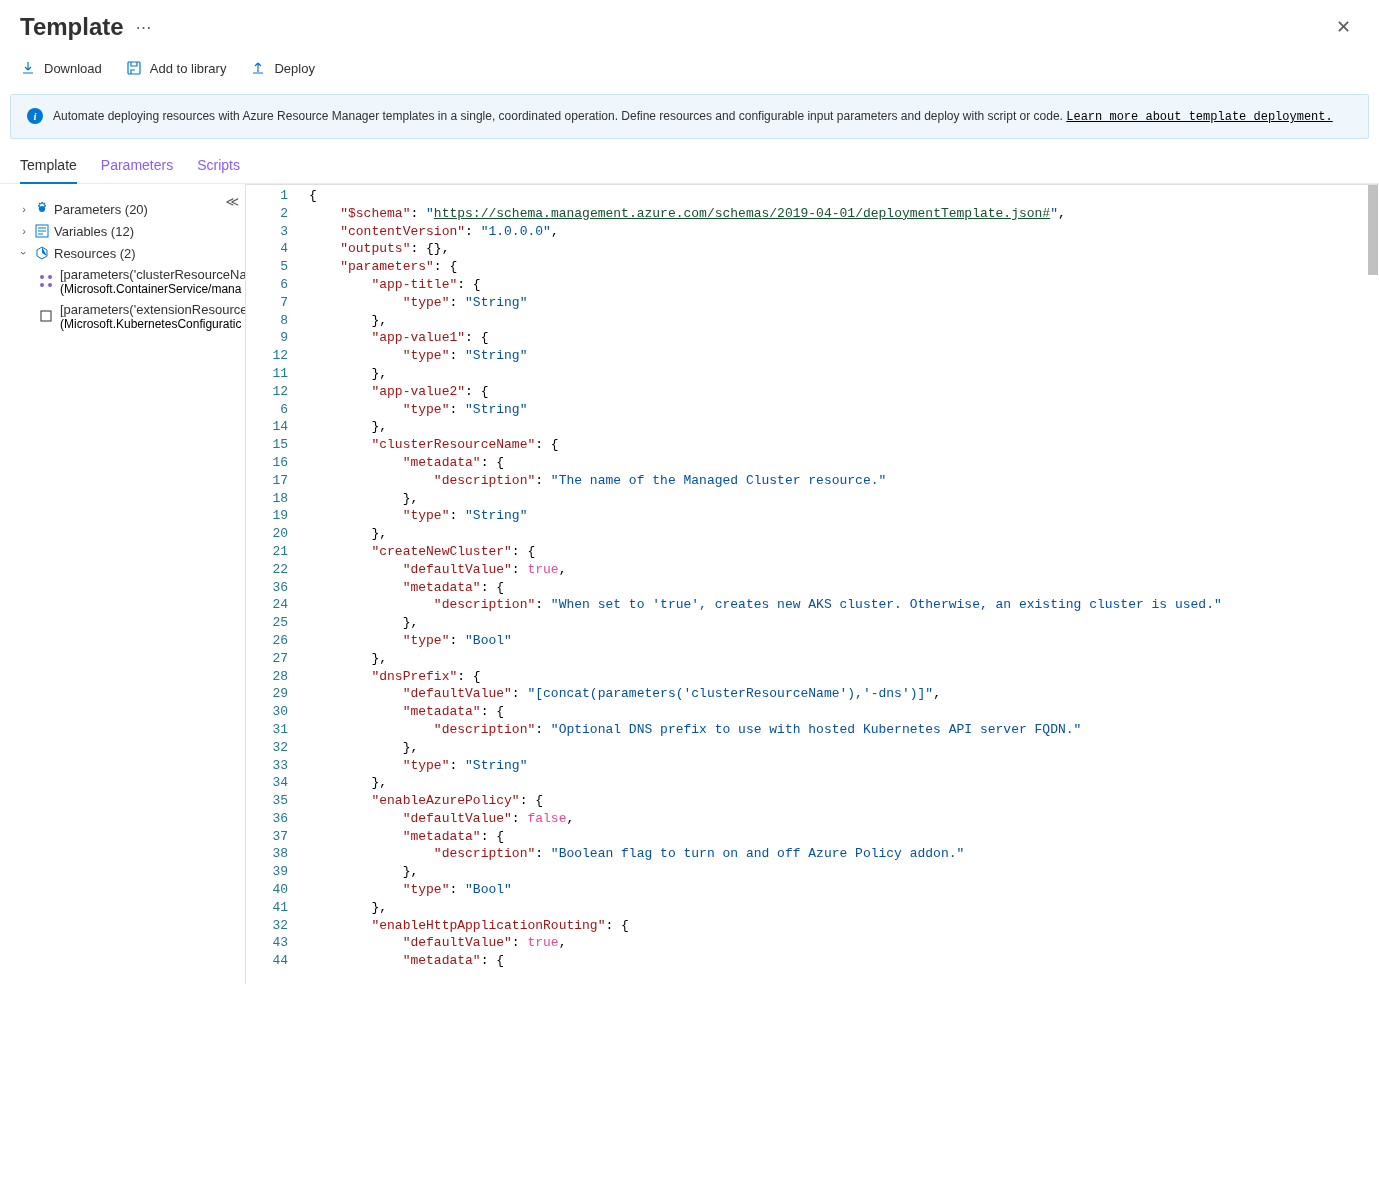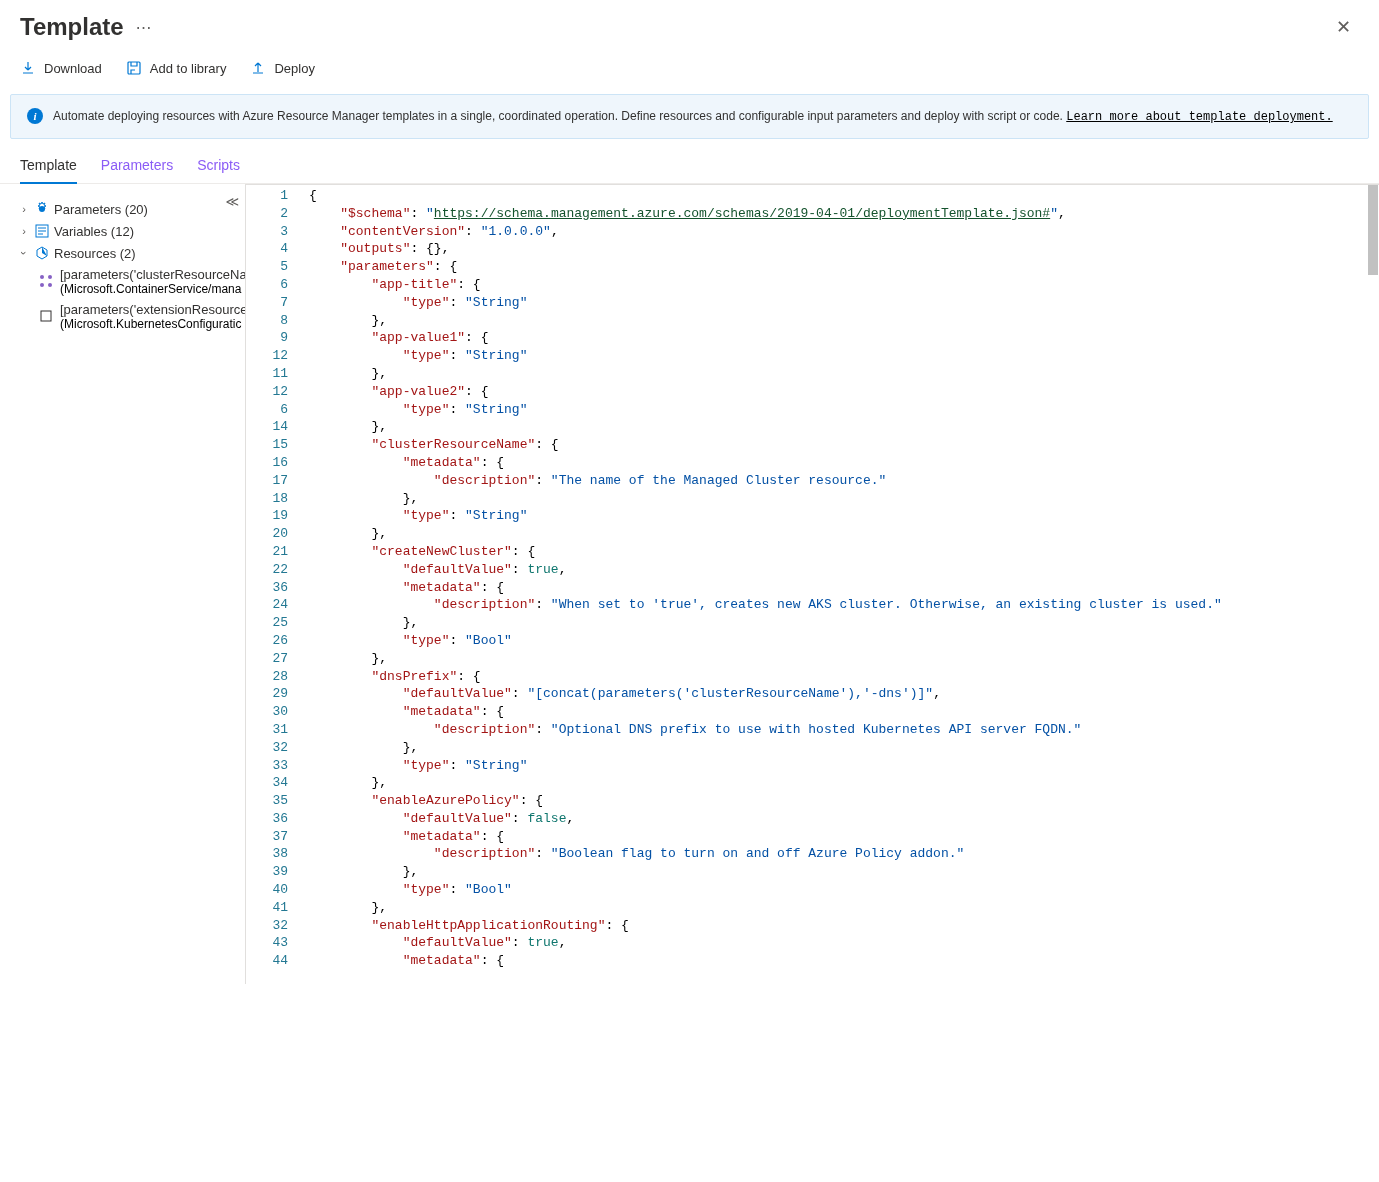--- a/index.html
+++ b/index.html
@@ -38,21 +38,21 @@
   
   .editor-panel { flex: 1; border-left: 1px solid #e1dfdd; border-top: 1px solid #e1dfdd; display: flex; font-family: Consolas, "Courier New", monospace; font-size: 13px; line-height: 17.8px; overflow: hidden; position: relative; }
   .gutter { width: 54px; background: #fff; text-align: right; padding: 2px 12px 0 0; color: #237893; user-select: none; }
   .gutter div { height: 17.8px; }
   .code-area { flex: 1; padding: 2px 0 0 8px; white-space: pre; overflow: hidden; }
   .code-area .line { height: 17.8px; border-left: 1px solid transparent; }
   
   .tok-key { color: #a31515; }
   .tok-str { color: #0451a5; }
   .tok-punc { color: #000; }
-  .tok-bool { color: #0f766e; }
+  .tok-bool { color: #ec4899; }
   .tok-url { color: #14532d; text-decoration: underline; }
   
   .icon-svg { width: 16px; height: 16px; }
   
   .v-scrollbar { position: absolute; right: 0; top: 0; width: 14px; height: 100%; }
   .v-scrollbar-thumb { position: absolute; right: 1px; top: 0; width: 10px; height: 90px; background: #c1c1c1; border-radius: 0; }
 </style>
 </head>
 <body>
 

